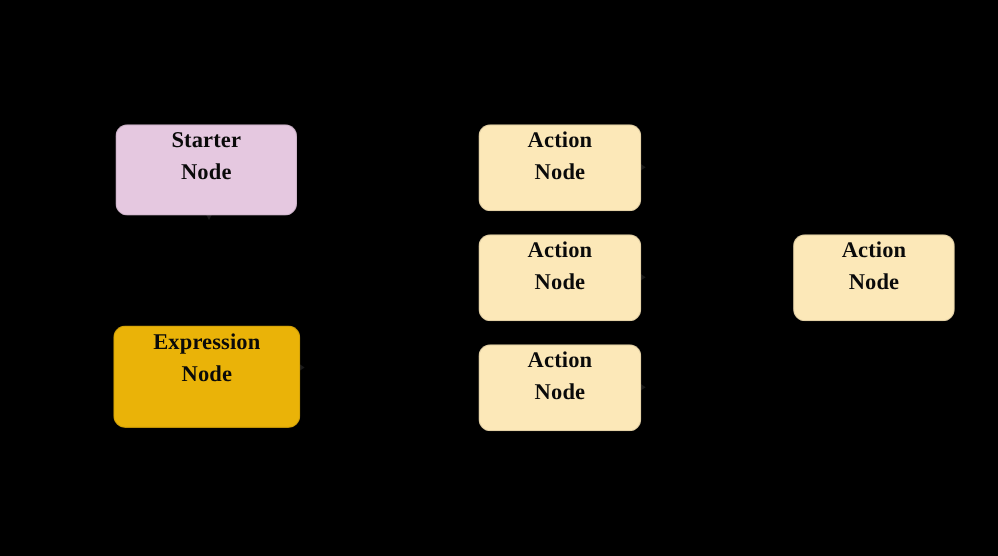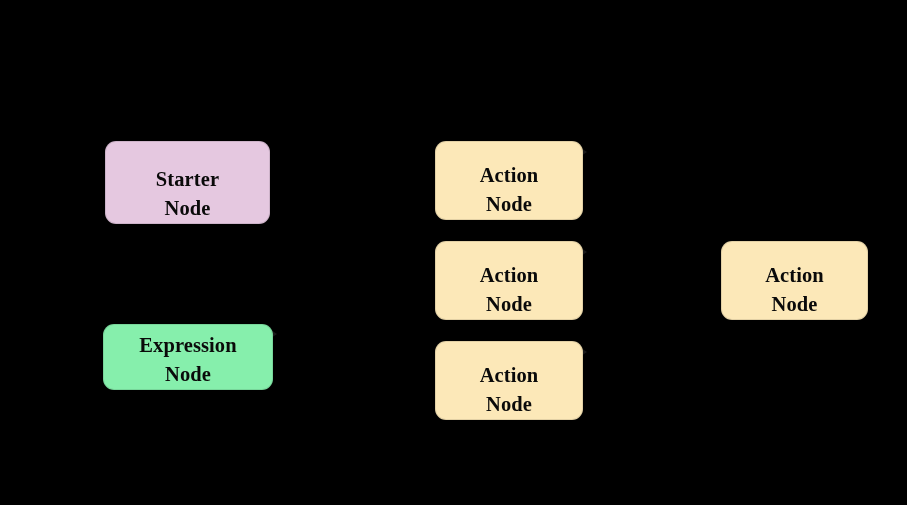--- a/index.html
+++ b/index.html
@@ -26,29 +26,28 @@
     height: 505px;
     pointer-events: none;
   }
   .node {
     position: absolute;
     box-sizing: border-box;
     border-radius: 11px;
     display: flex;
     flex-direction: column;
     align-items: center;
-    justify-content: flex-end;
+    justify-content: flex-start;
     text-align: center;
     color: #0a0a0a;
     font-weight: bold;
     font-size: 20.5px;
     line-height: 1.42;
     letter-spacing: 0.1px;
     border: 1px solid rgba(0,0,0,0.10);
-    margin-top: 28px;
   }
   .node .ln {
     display: block;
     white-space: nowrap;
   }
 </style>
 </head>
 <body>
 
 <div id="canvas" style="width: 907px; height: 505px; background: rgb(0, 0, 0);">
@@ -74,21 +73,21 @@
       <polygon points="578,246 578,258 587,252"></polygon>
       <polygon points="578,346 578,358 587,352"></polygon>
     </g>
   </svg>
 
   <div class="node" style="left: 105px; top: 113px; width: 165px; height: 83px; background: rgb(229, 200, 224);">
     <span class="ln">Starter</span>
     <span class="ln">Node</span>
   </div>
 
-  <div class="node" style="left: 103px; top: 296px; width: 170px; height: 66px; background: #86efac;">
+  <div class="node" style="left: 103px; top: 296px; width: 170px; height: 93px; background: #eab308;">
     <span class="ln">Expression</span>
     <span class="ln">Node</span>
   </div>
 
   <div class="node" style="left: 435px; top: 113px; width: 148px; height: 79px; background: rgb(252, 232, 184);">
     <span class="ln">Action</span>
     <span class="ln">Node</span>
   </div>
 
   <div class="node" style="left: 435px; top: 213px; width: 148px; height: 79px; background: rgb(252, 232, 184);">

